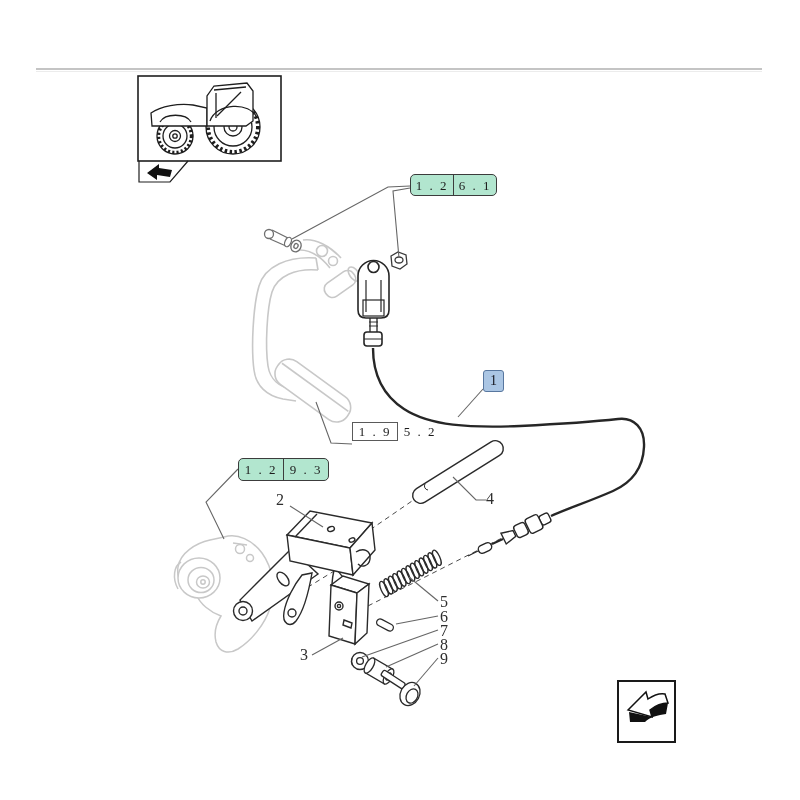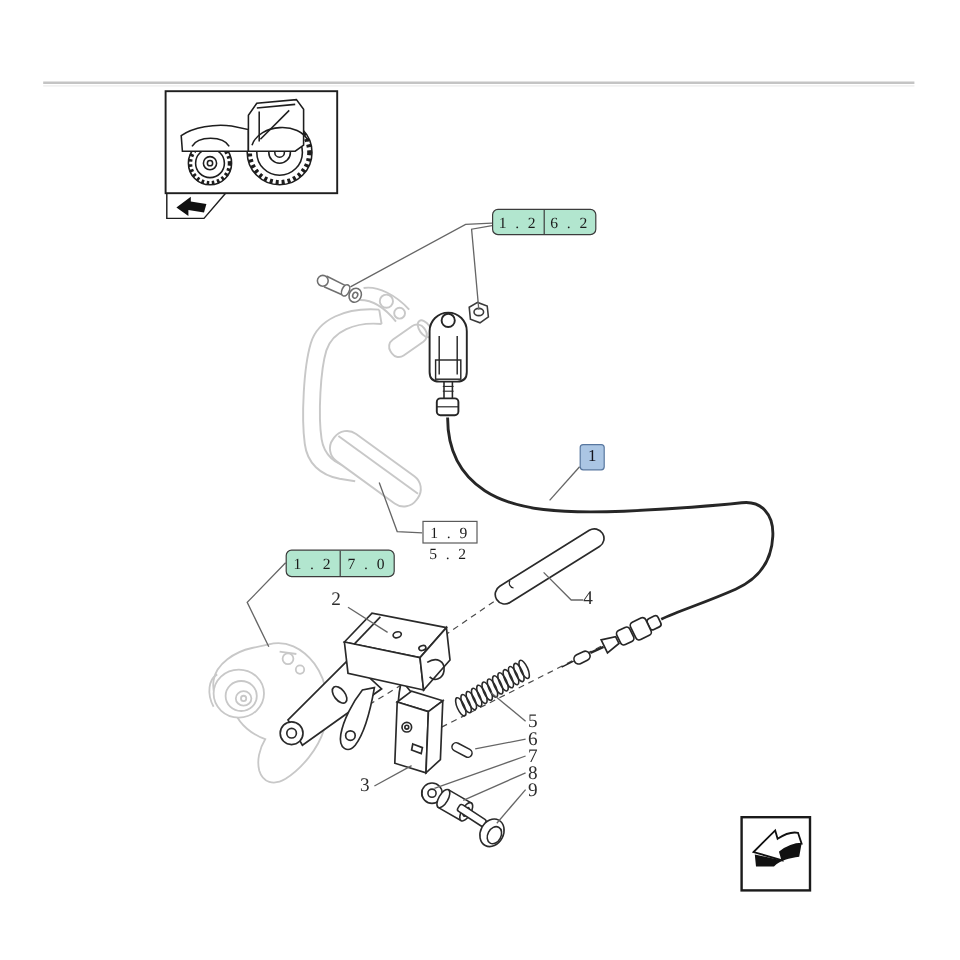--- a/index.html
+++ b/index.html
@@ -258,31 +258,31 @@
 
   <g>
     <rect x="618" y="681" width="57" height="61" fill="#ffffff" stroke="#1a1a1a" stroke-width="2"></rect>
     <path d="M 630,722 L 629,712 L 652,717 L 650,710 C 655,706 661,703 668,703 L 666,714 C 658,715 650,717 645,722 Z" fill="#111111"></path>
     <path d="M 628,710 L 646,692 L 648,699 C 654,695 660,693 665,694 L 668,703 C 661,703 655,706 650,710 L 652,717 Z" fill="#ffffff" stroke="#111111" stroke-width="1.5"></path>
   </g>
 </svg>
 
   <div class="ref teal" style="left:410px;top:174px;height:20px;">
     <span class="cell" style="width:36px;">1 . 2</span>
-    <span class="cell" style="width:36px;">6 . 2</span>
+    <span class="cell" style="width:36px;">6 . 1</span>
   </div>
 
-  <div class="ref plain" style="left:352px;top:434px;height:19px;flex-direction:column;">
+  <div class="ref plain" style="left:352px;top:422px;height:19px;">
     <span class="cell" style="width:38px;">1 . 9</span>
     <span class="cell" style="width:38px;">5 . 2</span>
   </div>
 
   <div class="ref teal" style="left:238px;top:458px;height:21px;">
     <span class="cell" style="width:38px;">1 . 2</span>
-    <span class="cell" style="width:38px;">7 . 0</span>
+    <span class="cell" style="width:38px;">9 . 3</span>
   </div>
 
   <div class="callout-hl" style="left:483px;top:370px;">1</div>
 
   <div class="num" style="left:276px;top:491px;">2</div>
   <div class="num" style="left:300px;top:646px;">3</div>
   <div class="num" style="left:486px;top:490px;">4</div>
   <div class="num" style="left:440px;top:593px;">5</div>
   <div class="num" style="left:440px;top:608px;">6</div>
   <div class="num" style="left:440px;top:622px;">7</div>

